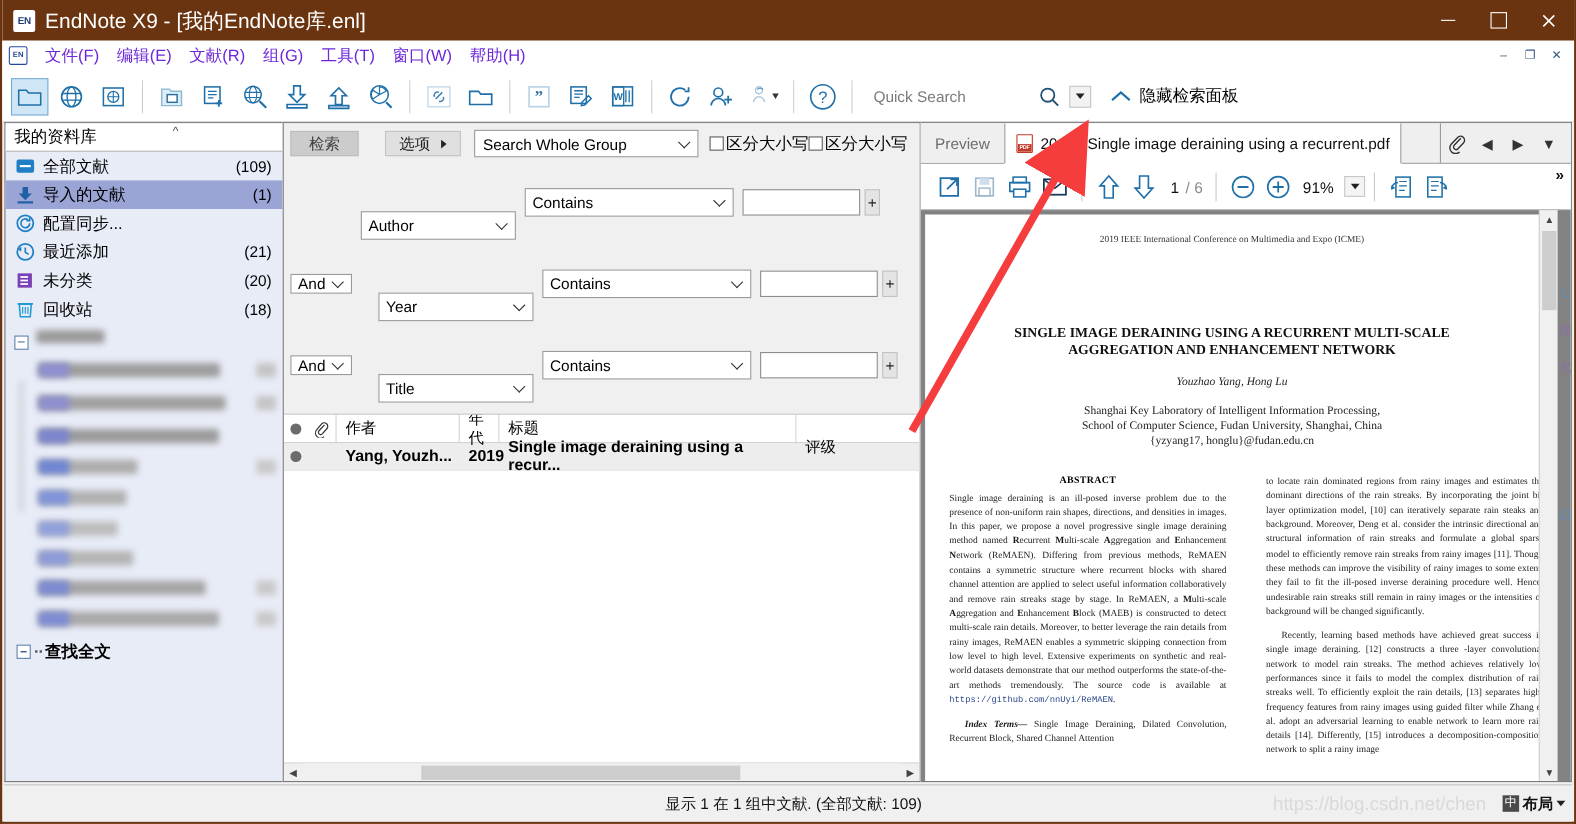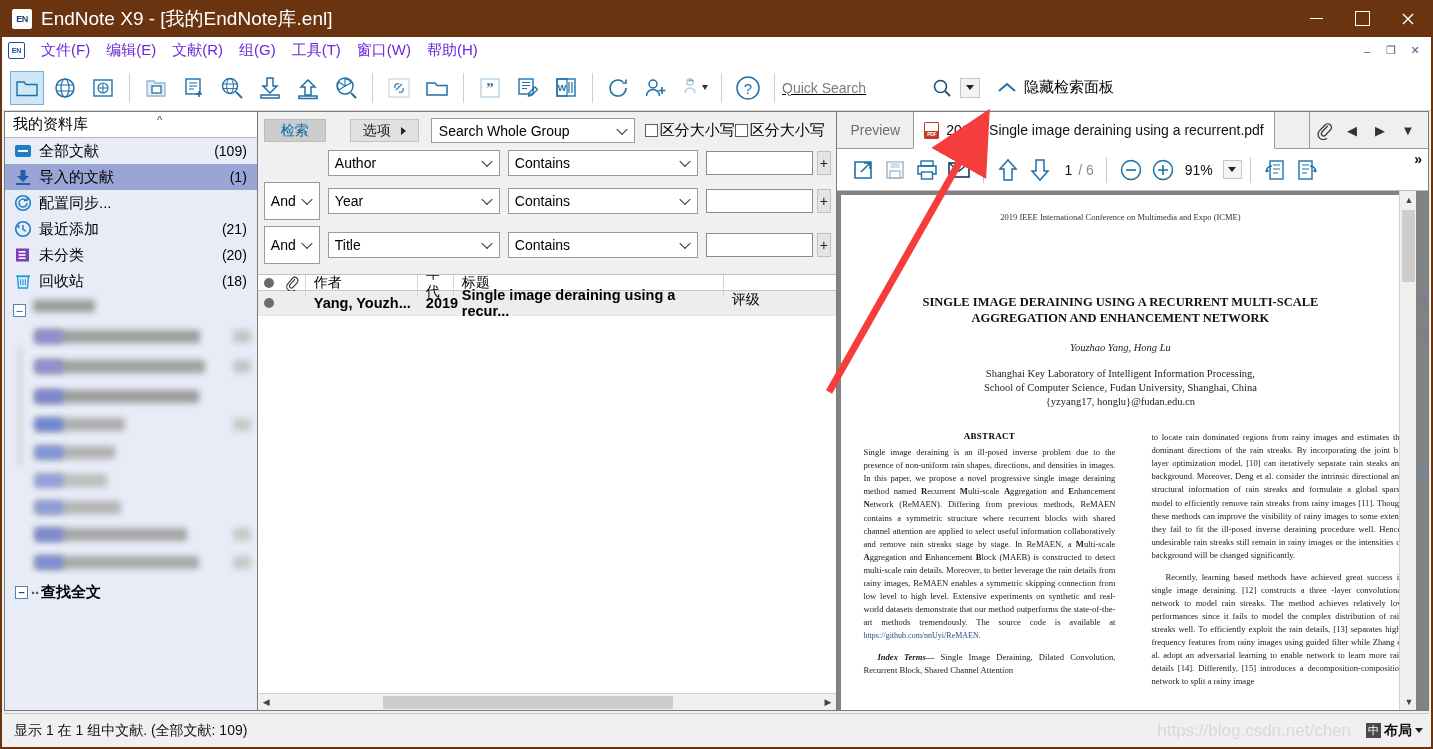--- a/index.html
+++ b/index.html
@@ -115,23 +115,23 @@
   }
   .tb-icon {
     width: 34px; height: 34px;
     display: flex; align-items: center; justify-content: center;
     margin: 0 2px;
     flex: 0 0 auto;
   }
   .tb-icon.selected { background: #cfe6f7; border: 1px solid #7aaed6; }
   .tb-sep { width: 1px; height: 30px; background: #cfcfcf; margin: 0 7px; flex: 0 0 auto; }
   .quick-search {
-    display: flex; align-items: center;
-    flex: 0 0 auto;
-    text-decoration: underline;
+    margin-left: 12px;
+    display: flex; align-items: center;
+    flex: 0 0 auto;
   }
   .qs-text {
     font-size: 14px; color: #7b7b7b;
     width: 150px;
   }
   .qs-dd {
     width: 20px; height: 20px;
     border: 1px solid #c6c6c6;
     background: #f2f2f2;
     display: flex; align-items: center; justify-content: center;
@@ -247,21 +247,21 @@
     flex: 0 0 auto;
   }
   .sp-top {
     display: flex; align-items: center;
     margin-bottom: 7px;
   }
   .btn-gray {
     height: 23px;
     background: #cccccc;
     border: 1px solid #bdbdbd;
-    color: #0369a1;
+    color: #404040;
     font-size: 14px;
     display: flex; align-items: center; justify-content: center;
     padding: 0 16px;
     flex: 0 0 auto;
   }
   .btn-options {
     height: 23px;
     background: #e0e0e0;
     border: 1px solid #c4c4c4;
     color: #222;
@@ -299,33 +299,34 @@
   .cb-wrap { display: flex; align-items: center; margin-left: 10px; font-size: 15px; white-space: nowrap; }
   .cbox {
     width: 13px; height: 13px;
     border: 1px solid #5c5c5c;
     background: #fff;
     margin-right: 2px;
     flex: 0 0 auto;
   }
   .crit-row { display: flex; align-items: center; margin-bottom: 6px; }
   .bool-sel {
-    width: 56px; height: 38px;
+    width: 56px; height: 18px;
+    background: #fff; border: 1px solid #9a9a9a;
+    display: flex; align-items: center; padding-left: 6px;
+    font-size: 14px; position: relative; margin-right: 24px;
+    flex: 0 0 auto;
+  }
+  .bool-spacer { width: 64px; flex: 0 0 auto; }
+  .field-sel {
+    width: 141px; height: 26px;
     background: #fff; border: 1px solid #9a9a9a;
     display: flex; align-items: center; padding-left: 6px;
     font-size: 14px; position: relative; margin-right: 8px;
     flex: 0 0 auto;
-  }
-  .bool-spacer { width: 64px; flex: 0 0 auto; }
-  .field-sel {
-    width: 172px; height: 26px;
-    background: #fff; border: 1px solid #9a9a9a;
-    display: flex; align-items: center; padding-left: 6px;
-    font-size: 14px; position: relative; margin-right: 8px;
-    flex: 0 0 auto;
+    margin-top: 42px;
   }
   .op-sel {
     width: 190px; height: 26px;
     background: #fff; border: 1px solid #9a9a9a;
     display: flex; align-items: center; padding-left: 6px;
     font-size: 14px; position: relative; margin-right: 8px;
     flex: 0 0 auto;
   }
   .val-input {
     width: 107px; height: 24px;
@@ -343,21 +344,21 @@
 
   
   .table-wrap {
     flex: 1 1 auto;
     background: #fff;
     border-top: 1px solid #c0c0c0;
     position: relative;
     overflow: hidden;
   }
   .thead {
-    height: 16px;
+    height: 26px;
     background: #ffffff;
     border-bottom: 1px solid #c6c6c6;
     display: flex; align-items: center;
     font-size: 14px;
   }
   .th {
     height: 26px;
     display: flex; align-items: center;
     padding-left: 8px;
     border-right: 1px solid #d4d4d4;
@@ -583,21 +584,21 @@
     margin-bottom: 5px;
     letter-spacing: 0.3px;
   }
   .pdf-body {
     font-family: "Liberation Serif", serif;
     font-size: 8.6px;
     line-height: 1.52;
     text-align: justify;
     color: #1a1a1a;
   }
-  .pdf-body .mono { font-family: Liberation Serif, serif; font-size: 8px; }
+  .pdf-body .mono { font-family: Liberation Mono, monospace; font-size: 8px; }
   .pdf-body .bld { font-weight: bold; }
   .pdf-body .idx { font-weight: bold; font-style: italic; }
   .pdf-para { margin-top: 9px; text-indent: 14px; }
 
   
   .arrow-svg {
     position: absolute;
     left: 0; top: 0;
     width: 1433px; height: 749px;
     pointer-events: none;
@@ -608,20 +609,21 @@
   .statusbar {
     position: absolute;
     left: 2px; right: 2px; bottom: 0;
     height: 34px;
     background: #f0f0f0;
     border-top: 1px solid #c4c4c4;
     display: flex; align-items: center;
     padding-left: 10px;
     font-size: 14px;
     color: #111;
+    justify-content: center;
   }
   .watermark {
     position: absolute;
     right: 78px; top: 50%; transform: translateY(-50%);
     font-size: 17px;
     color: #d9d9d9;
     white-space: nowrap;
   }
   .ime {
     position: absolute;

